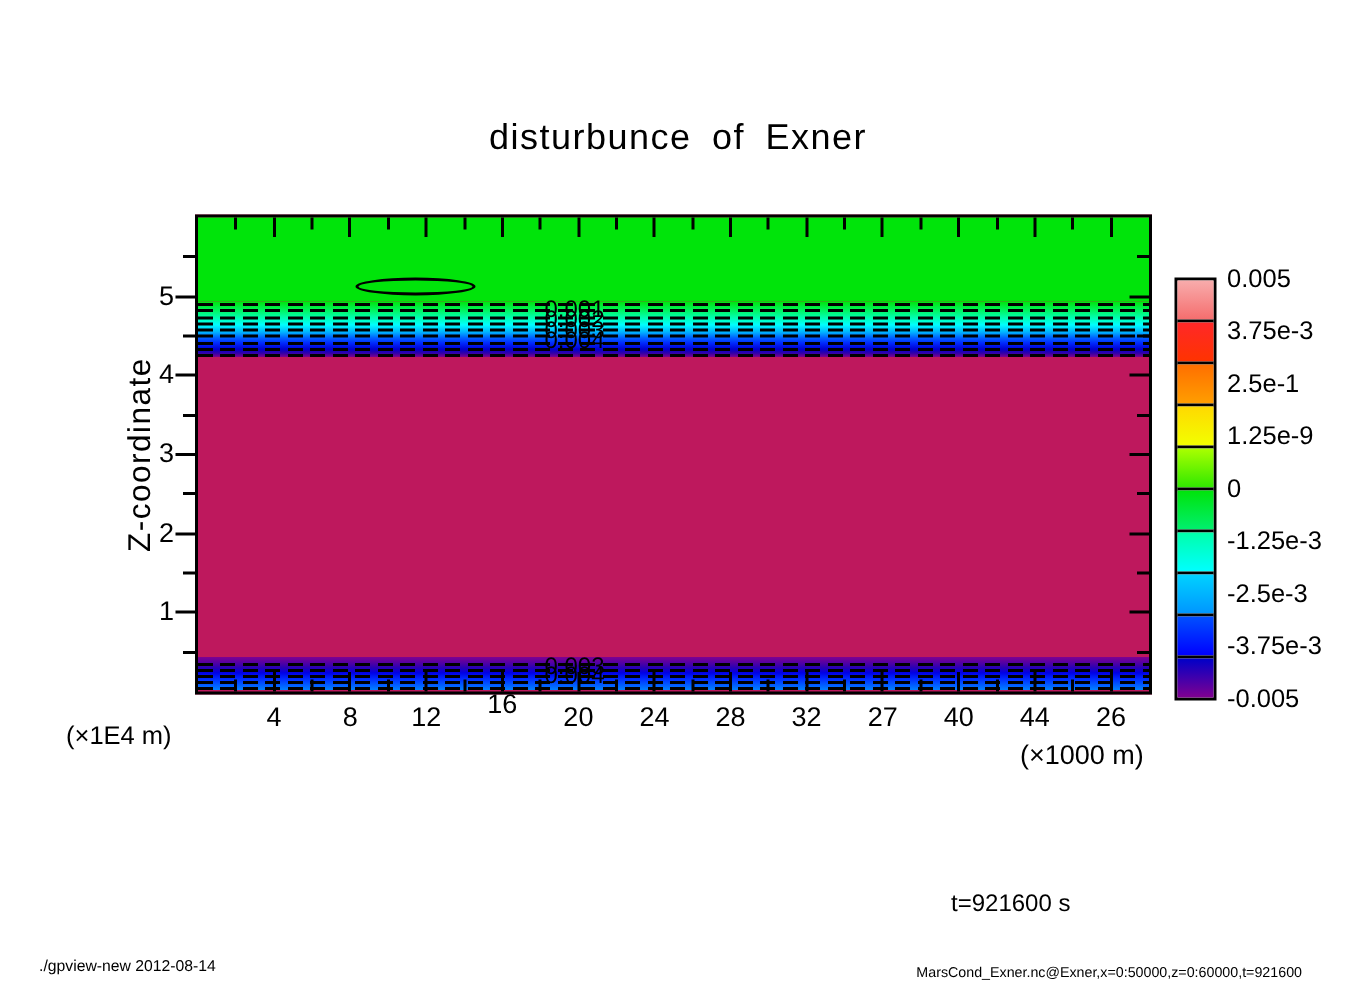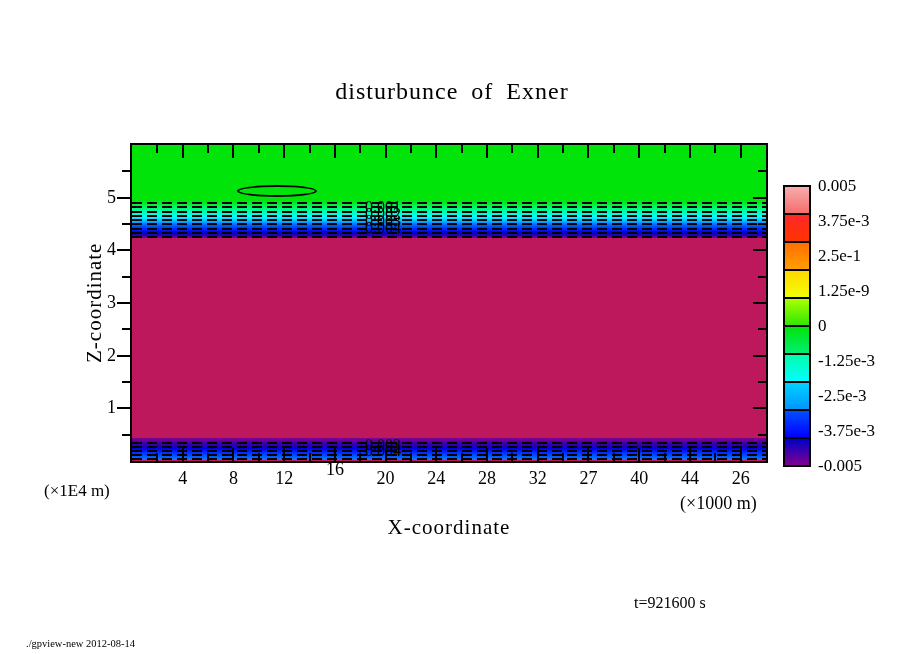--- a/index.html
+++ b/index.html
@@ -1,17 +1,17 @@
 <!DOCTYPE html>
 <html><head>
 <meta charset="utf-8">
 <style>
   html,body{margin:0;padding:0;background:#fff;}
   .canvas{position:relative;width:904px;height:654px;background:#ffffff;overflow:hidden;
-          font-family:Liberation Serif, serif;color:#000;}
+          font-family:Liberation Sans, sans-serif;color:#000;}
   .title{position:absolute;left:0;top:78px;width:904px;text-align:center;
          font-size:24px;letter-spacing:1px;word-spacing:6px;}
   .plot{position:absolute;left:130px;top:143px;width:638px;height:320px;
         border:2px solid #000;box-sizing:border-box;background:#be185d;overflow:visible;}
   .region-green{position:absolute;left:0;top:0;width:634px;height:56px;background:#00e40a;z-index:1;}
   .band-top{position:absolute;left:0;top:56px;width:634px;height:37px;z-index:1;
         background:linear-gradient(to bottom,#00e40a 0%,#00f55a 15%,#00ffb4 30%,#00ffff 42%,
                    #00b4ff 55%,#0064ff 65%,#0028ff 75%,#0000d2 86%,#3000a8 93%,#800090 100%);}
   .band-bottom{position:absolute;left:0;top:293px;width:634px;height:22px;z-index:1;
         background:linear-gradient(to bottom,#800090 0%,#5a00a0 15%,#2a00b4 32%,#0000e6 48%,
@@ -144,37 +144,37 @@
       <div class="clabel" style="left: 251px; top: 62px;">0.001</div>
       <div class="clabel" style="left: 251px; top: 69px;">0.002</div>
       <div class="clabel" style="left: 251px; top: 76px;">0.003</div>
       <div class="clabel" style="left: 251px; top: 83px;">0.004</div>
       <div class="clabel" style="left: 251px; top: 300px;">0.003</div>
       <div class="clabel" style="left: 251px; top: 306px;">0.004</div>
     </div>
 
   <div class="unit-left">(×1E4 m)</div>
   <div class="unit-right">(×1000 m)</div>
-  <div class="xlabel">X-coordinate</div>
 
   <div class="colorbar" id="colorbar">
       <div class="cbcell" style="background: linear-gradient(rgb(248, 172, 172), rgb(245, 110, 110)); border-bottom: 2px solid rgb(0, 0, 0);"></div>
       <div class="cbcell" style="background: linear-gradient(rgb(255, 40, 40), rgb(255, 51, 0)); border-bottom: 2px solid rgb(0, 0, 0);"></div>
       <div class="cbcell" style="background: linear-gradient(rgb(255, 111, 0), rgb(255, 158, 0)); border-bottom: 2px solid rgb(0, 0, 0);"></div>
       <div class="cbcell" style="background: linear-gradient(rgb(255, 217, 0), rgb(242, 255, 0)); border-bottom: 2px solid rgb(0, 0, 0);"></div>
       <div class="cbcell" style="background: linear-gradient(rgb(170, 255, 0), rgb(48, 232, 0)); border-bottom: 2px solid rgb(0, 0, 0);"></div>
       <div class="cbcell" style="background: linear-gradient(rgb(0, 228, 10), rgb(0, 239, 110)); border-bottom: 2px solid rgb(0, 0, 0);"></div>
       <div class="cbcell" style="background: linear-gradient(rgb(0, 255, 170), rgb(0, 255, 255)); border-bottom: 2px solid rgb(0, 0, 0);"></div>
       <div class="cbcell" style="background: linear-gradient(rgb(0, 210, 255), rgb(0, 150, 255)); border-bottom: 2px solid rgb(0, 0, 0);"></div>
       <div class="cbcell" style="background: linear-gradient(rgb(0, 80, 255), rgb(0, 0, 255)); border-bottom: 2px solid rgb(0, 0, 0);"></div>
       <div class="cbcell" style="background: linear-gradient(rgb(0, 0, 200), rgb(128, 0, 144));"></div>
     </div>
 
   <div class="caption-time">t=921600 s</div>
   <div class="footer-left">./gpview-new  2012-08-14</div>
+  <div class="footer-right">MarsCond_Exner.nc@Exner,x=0:50000,z=0:60000,t=921600</div>
 
 <div class="xticklabel" style="left: 162.72px; top: 468px;">4</div>
     <div class="xticklabel" style="left: 213.44px; top: 468px;">8</div>
     <div class="xticklabel" style="left: 264.16px; top: 468px;">12</div>
     <div class="xticklabel" style="left: 314.88px; top: 459px;">16</div>
     <div class="xticklabel" style="left: 365.6px; top: 468px;">20</div>
     <div class="xticklabel" style="left: 416.32px; top: 468px;">24</div>
     <div class="xticklabel" style="left: 467.04px; top: 468px;">28</div>
     <div class="xticklabel" style="left: 517.76px; top: 468px;">32</div>
     <div class="xticklabel" style="left: 568.48px; top: 468px;">27</div>

